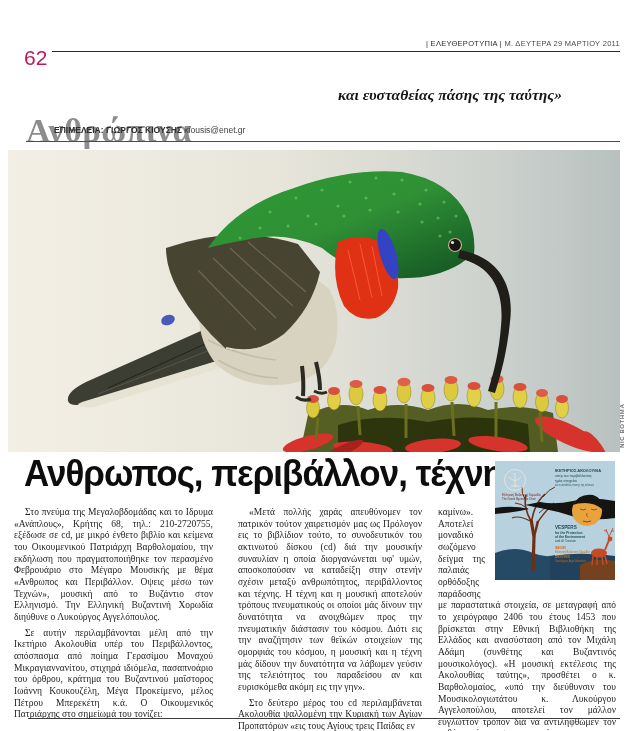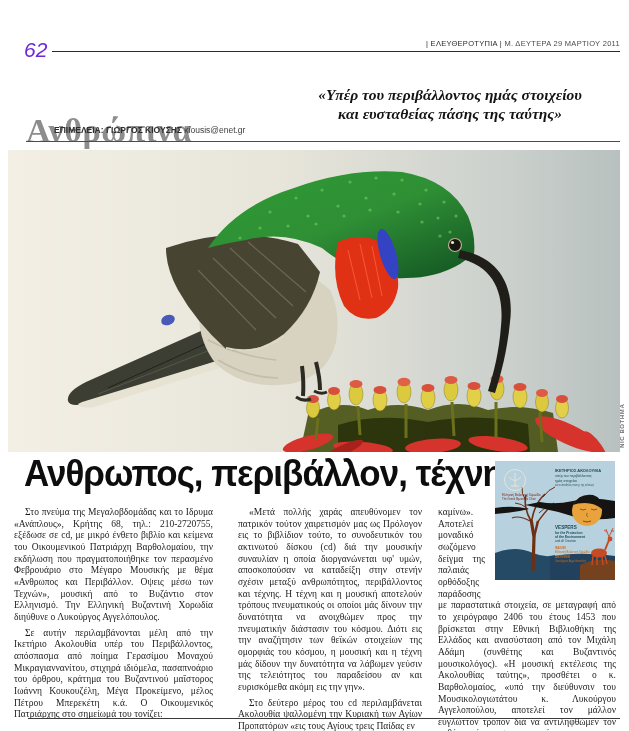--- a/index.html
+++ b/index.html
@@ -1,20 +1,20 @@
 <!DOCTYPE html>
 <html><head>
 <meta charset="utf-8">
 <style>
   html,body{margin:0;padding:0;background:#fff;}
   .page{position:relative;width:629px;height:731px;background:#ffffff;overflow:hidden;
         font-family:"Liberation Serif","DejaVu Serif",serif;color:#1c1c1c;}
   .abs{position:absolute;}
-  .page-number{left:24px;top:38px;font-family:"Liberation Sans","DejaVu Sans",sans-serif;
-               font-size:21px;color:#6d28d9;font-style:italic;}
+  .page-number{left:24px;top:46px;font-family:"Liberation Sans","DejaVu Sans",sans-serif;
+               font-size:21px;color:#be185d;}
   .top-rule{left:52px;top:51px;width:568px;height:1px;background:#2b2b2b;}
   .masthead-line{right:9px;top:39px;font-family:"Liberation Sans","DejaVu Sans",sans-serif;
                  font-size:7.5px;color:#4a4a4a;letter-spacing:.3px;white-space:nowrap;}
   .masthead-line .bold{font-weight:normal;color:#2b2b2b;}
   .section-title{left:26px;top:78px;font-family:"Liberation Serif","DejaVu Serif",serif;
                  font-weight:bold;font-size:34px;color:#8d8d8d;letter-spacing:.5px;margin-top:34px;}
   .quote{left:278px;top:86px;width:344px;text-align:center;font-weight:bold;font-style:italic;
          font-size:15.5px;line-height:18.5px;color:#141414;}
   .editor-line{left:26px;top:125px;font-family:"Liberation Sans","DejaVu Sans",sans-serif;
                font-size:8.5px;color:#3d3d3d;}
@@ -47,21 +47,20 @@
 <div class="page">
 
   <div class="abs page-number">62</div>
   <div class="abs top-rule"></div>
   <div class="abs masthead-line">
     <span class="bold">| ΕΛΕΥΘΕΡΟΤΥΠΙΑ |</span><span> Μ. ΔΕΥΤΕΡΑ 29 ΜΑΡΤΙΟΥ 2011</span>
   </div>
 
   <div class="abs section-title">Ανθρώπινα</div>
   <div class="abs quote">
-    <div>«Υπέρ του περιβάλλοντος ημάς στοιχείου</div>
     <div>και ευσταθείας πάσης της ταύτης»</div>
   </div>
   <div class="abs editor-line">
     <span class="bold">ΕΠΙΜΕΛΕΙΑ: ΓΙΩΡΓΟΣ ΚΙΟΥΣΗΣ</span><span> kiousis@enet.gr</span>
   </div>
   <div class="abs mid-rule"></div>
 
   <div class="abs photo-box">
     <svg width="612" height="302" viewBox="0 0 612 302">
       <defs>

